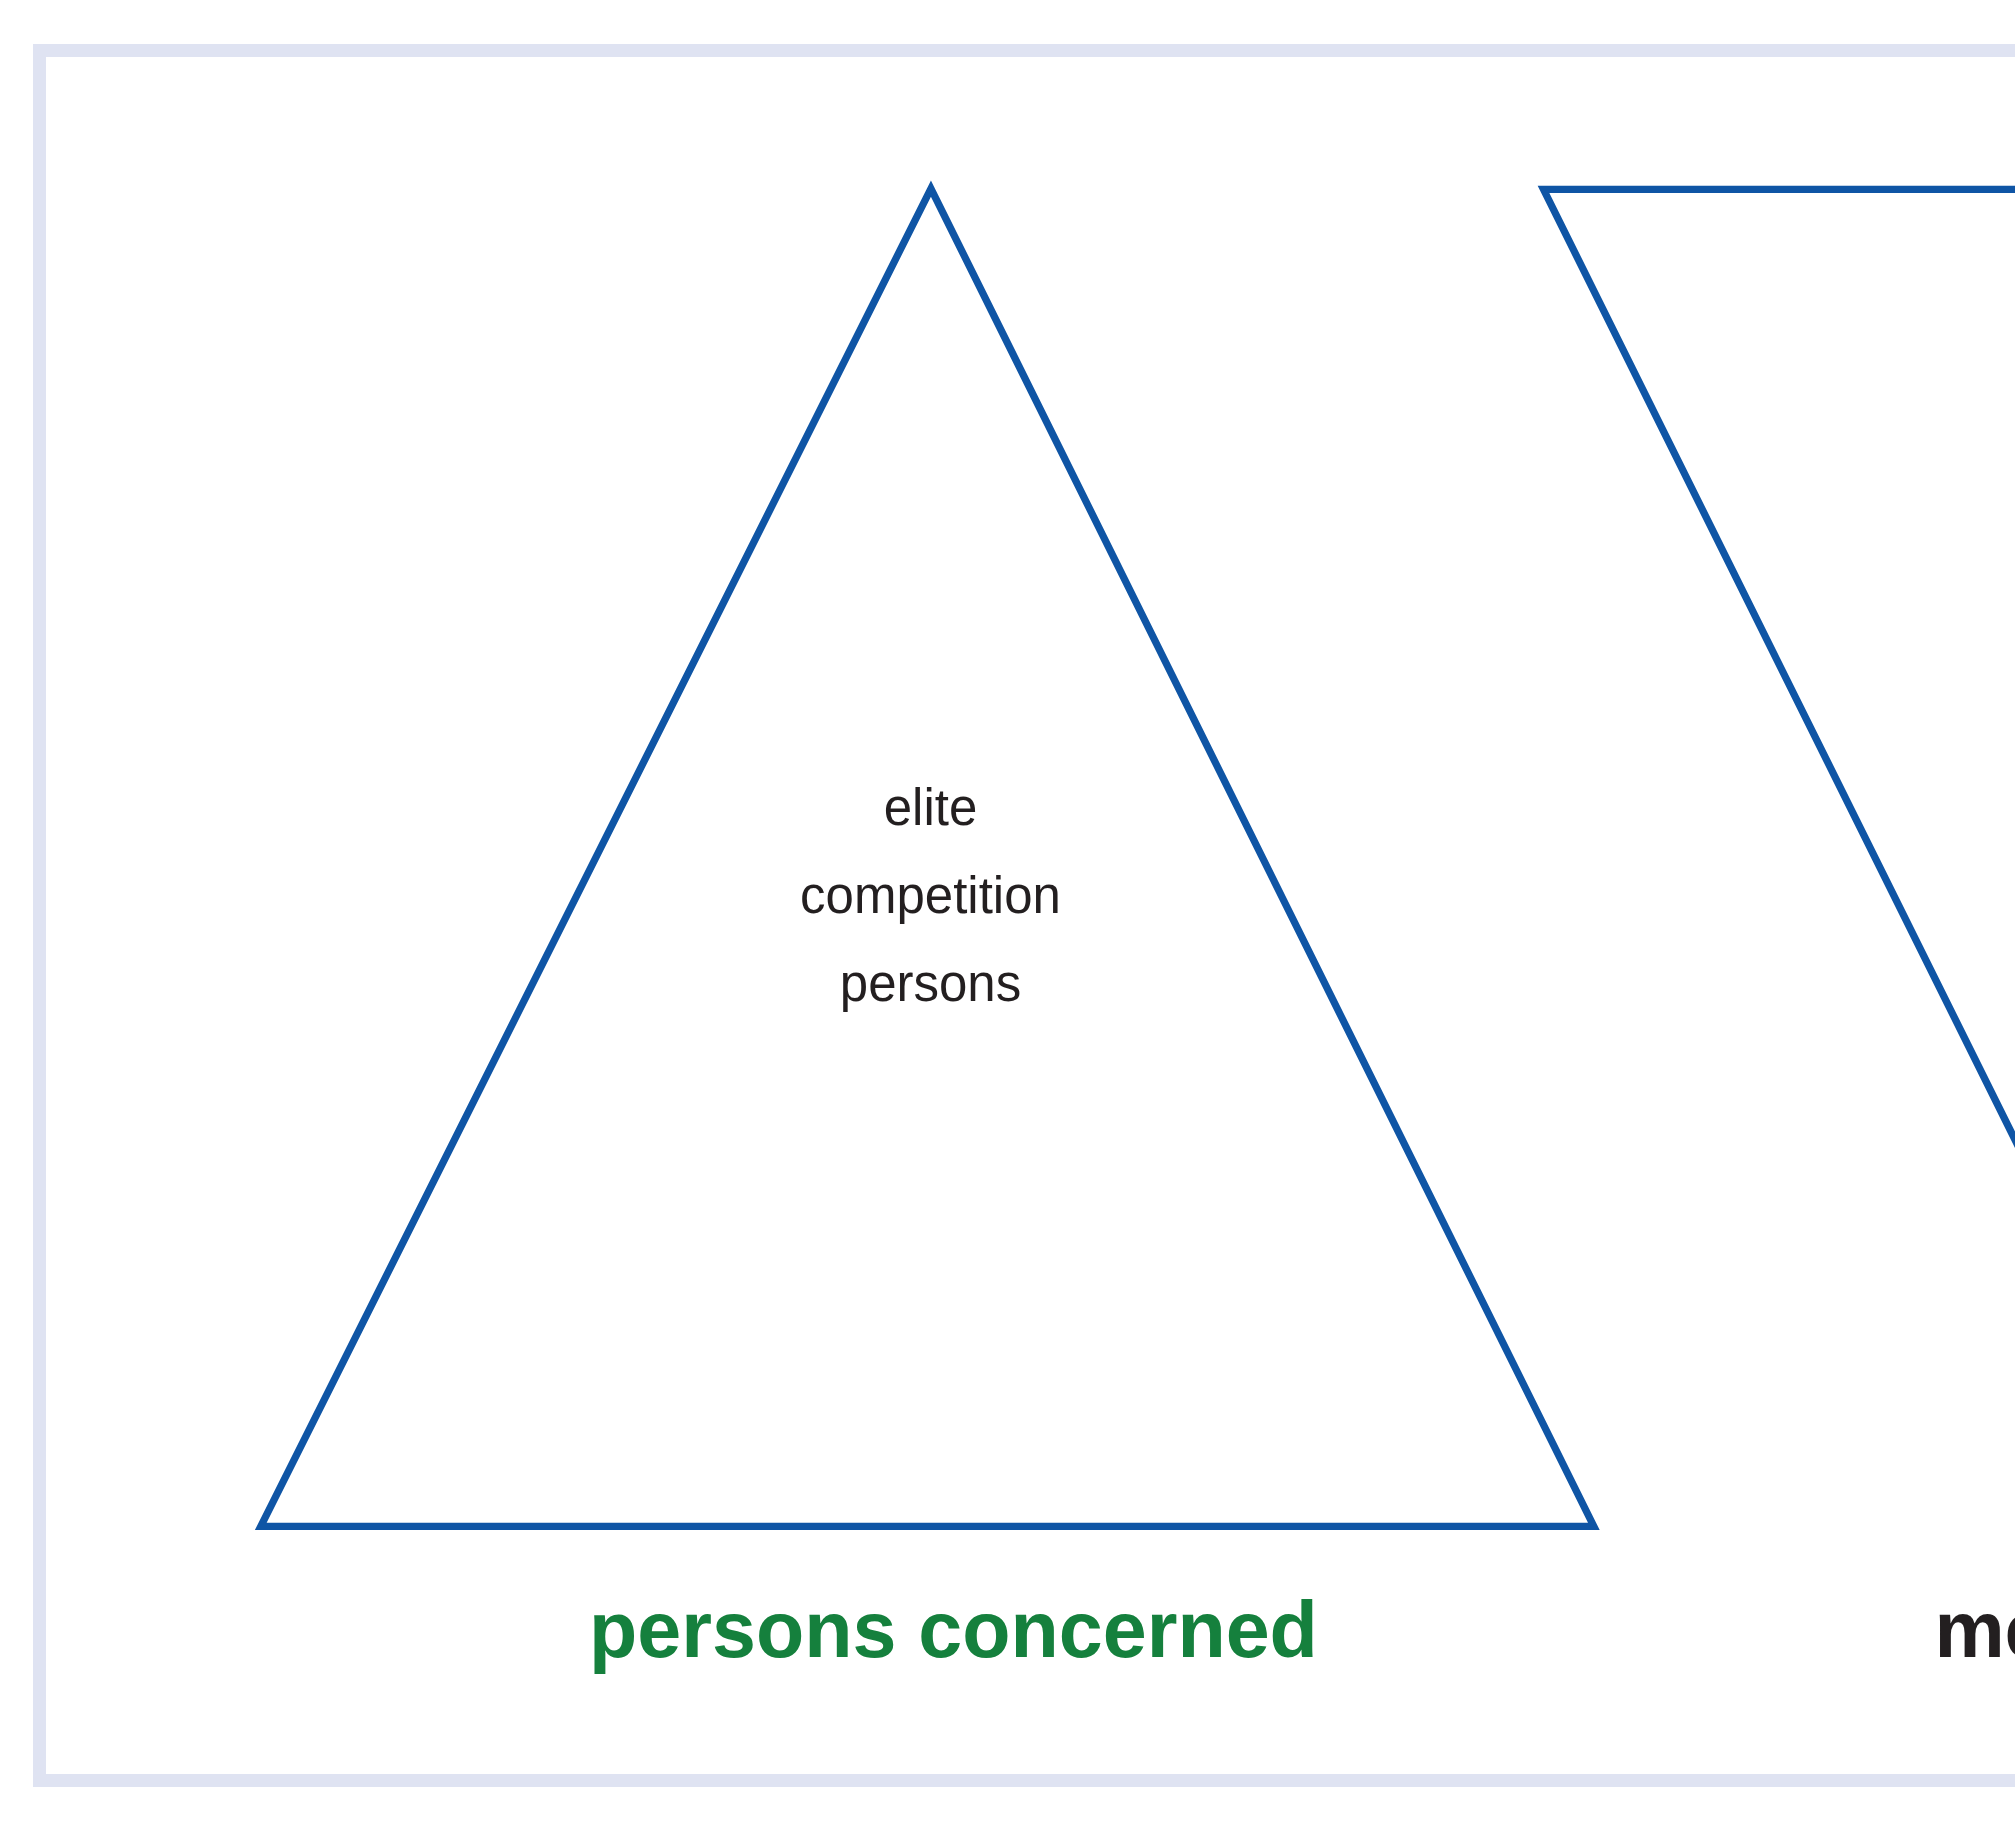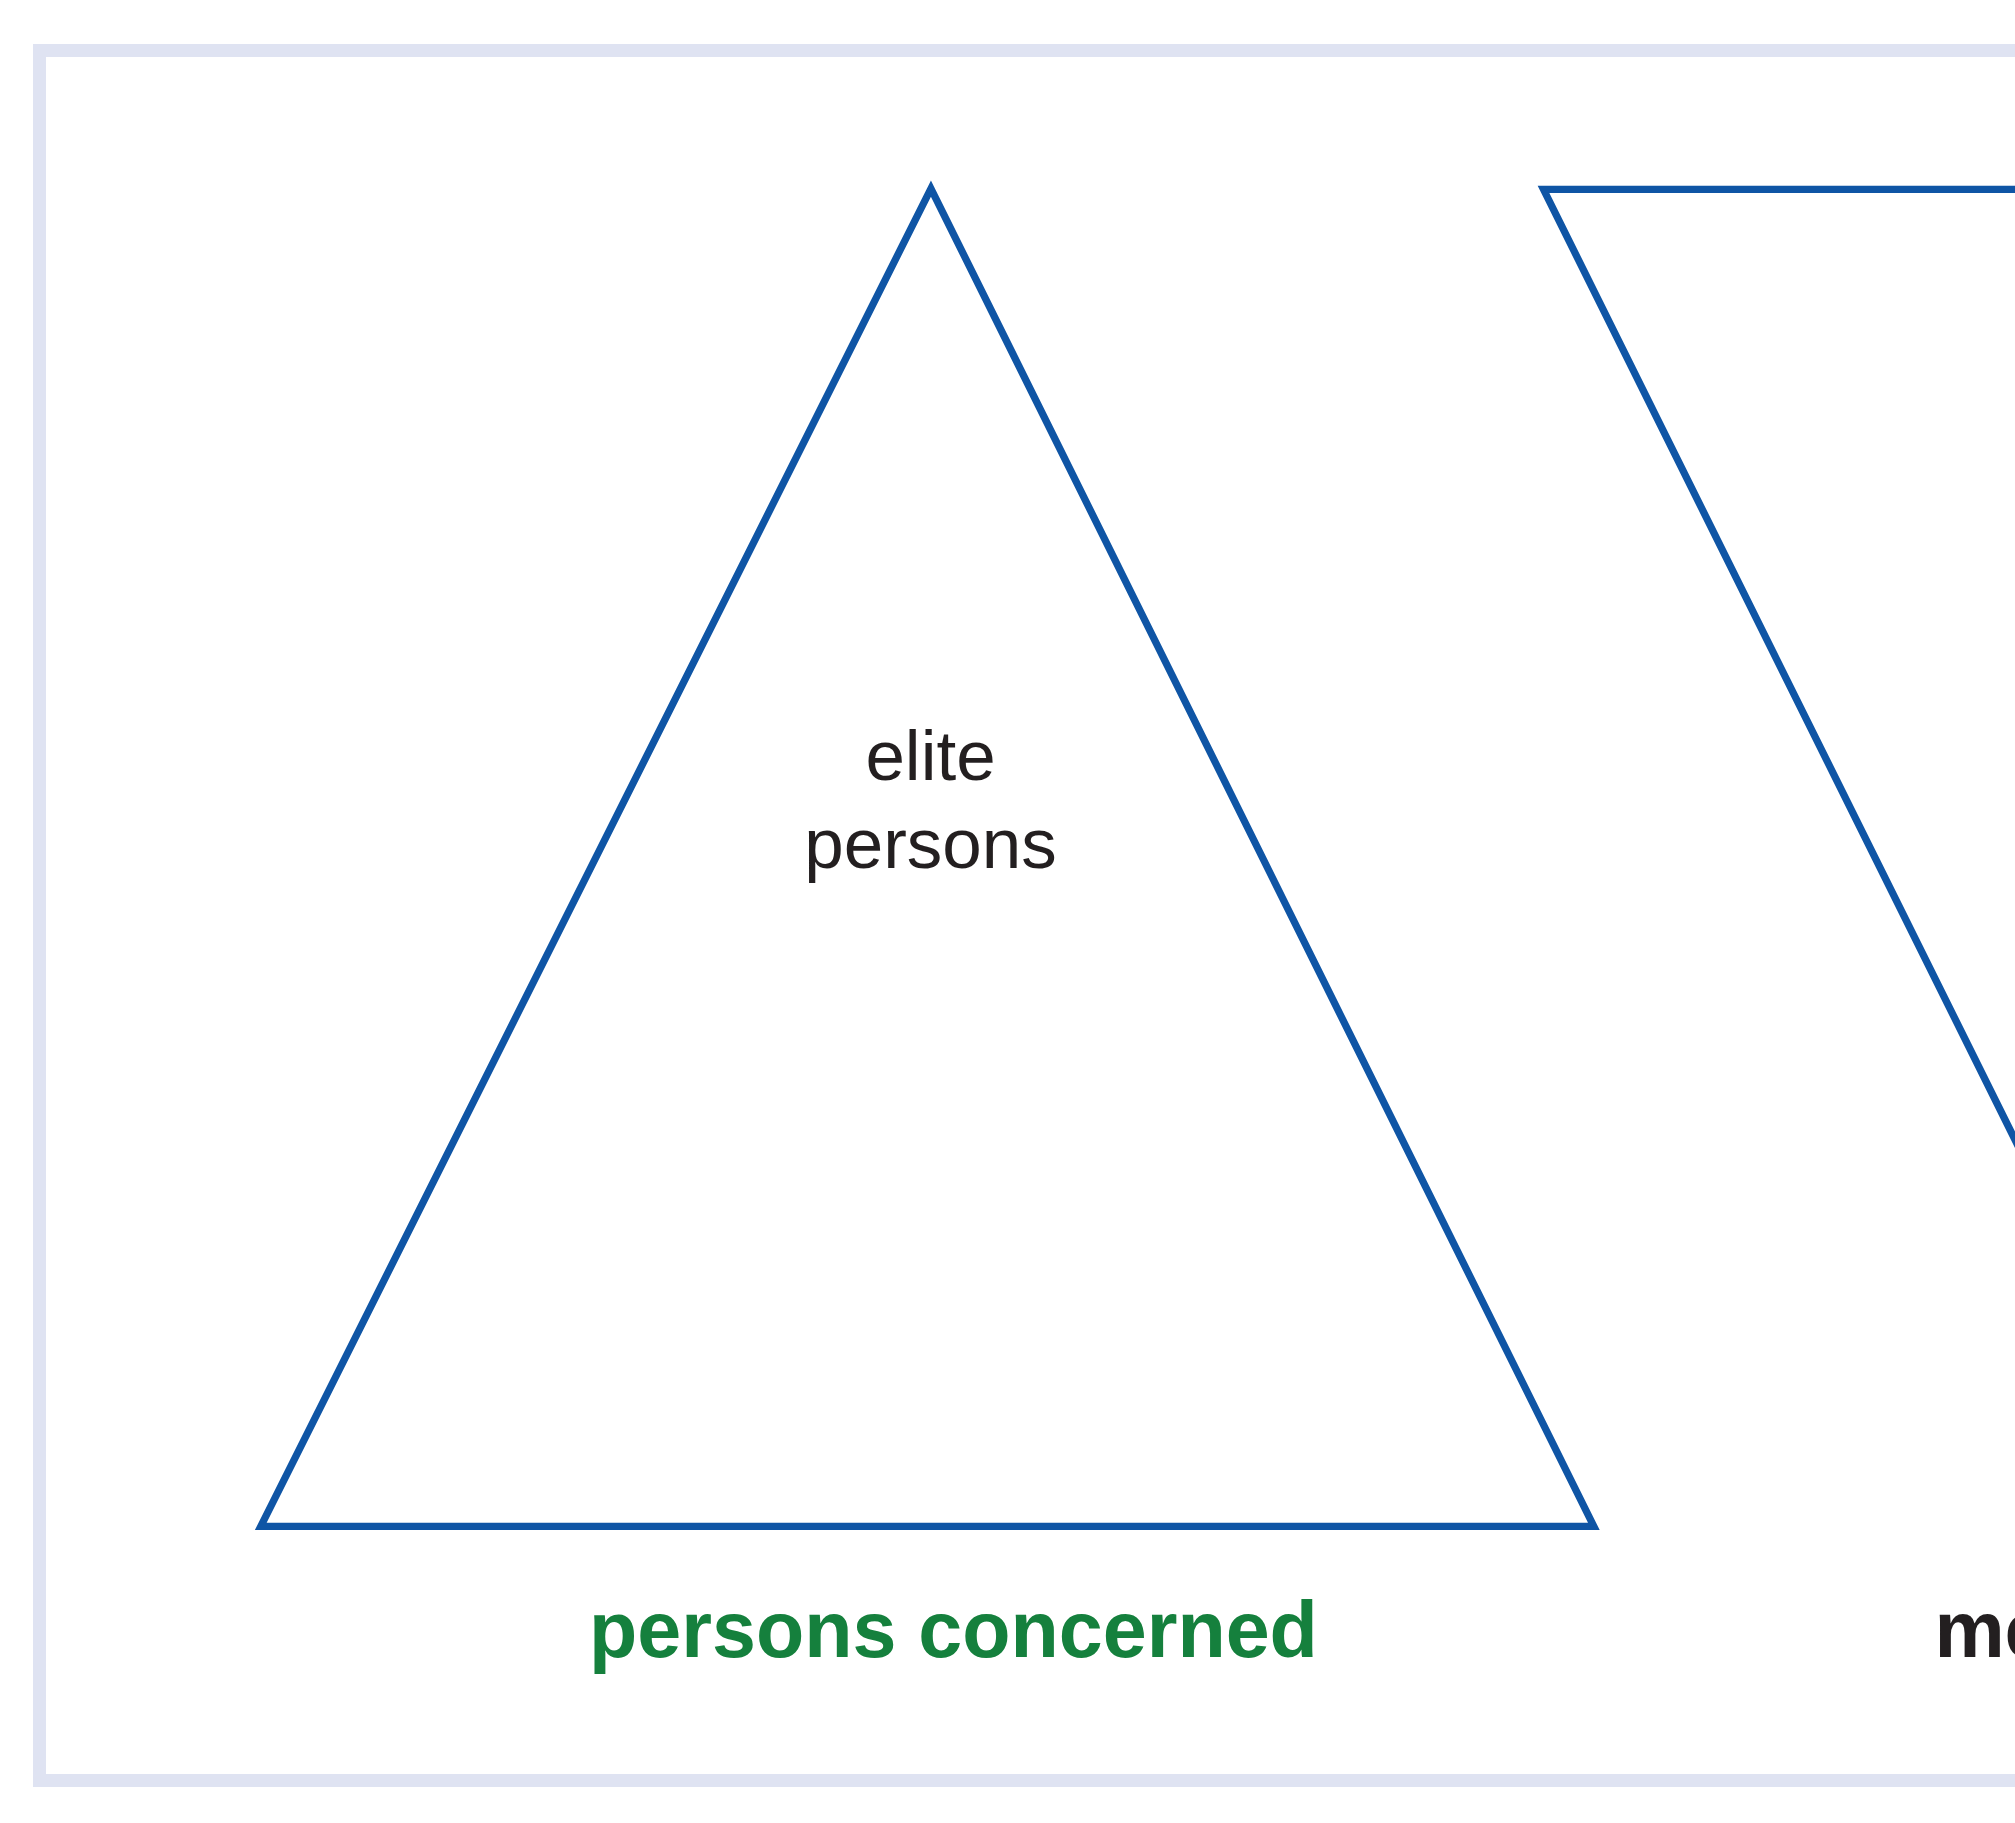--- a/index.html
+++ b/index.html
@@ -46,23 +46,23 @@
     color: #231f20;
     font-weight: 400;
     white-space: nowrap;
   }
   .word-stack .word {
     display: block;
   }
 
   #left-words {
     left: 447px;
-    top: 712px;
+    top: 764px;
     width: 967px;
-    font-size: 71px;
+    font-size: 51px;
     line-height: 88px;
   }
   #right-words {
     left: 1725px;
     top: 445px;
     width: 967px;
     font-size: 71px;
     line-height: 79px;
   }
 
@@ -94,20 +94,21 @@
 
   <div class="frame" style="border-color: rgb(223, 227, 242); background: rgb(255, 255, 255);"></div>
 
   <svg class="figure-svg" viewBox="0 0 7928 4524" preserveAspectRatio="none" aria-hidden="true">
     <polygon points="2310,468 3955,3788 647,3788" fill="none" stroke="#0f55a5" stroke-width="18" stroke-linejoin="miter" stroke-miterlimit="12"></polygon>
     <polygon points="3830,470 7138,470 5477,3790" fill="none" stroke="#0f55a5" stroke-width="18" stroke-linejoin="miter" stroke-miterlimit="12"></polygon>
   </svg>
 
   <div class="word-stack" id="left-words" style="color: rgb(35, 31, 32);">
     <span class="word">elite</span>
+    <span class="word">competition</span>
     <span class="word">persons</span>
   </div>
 
   <div class="word-stack" id="right-words" style="color: rgb(35, 31, 32);">
     <span class="word">detailed</span>
     <span class="word">refined</span>
     <span class="word">basic</span>
   </div>
 
   <div class="caption" id="caption-left" style="color: #15803d;">persons concerned</div>

